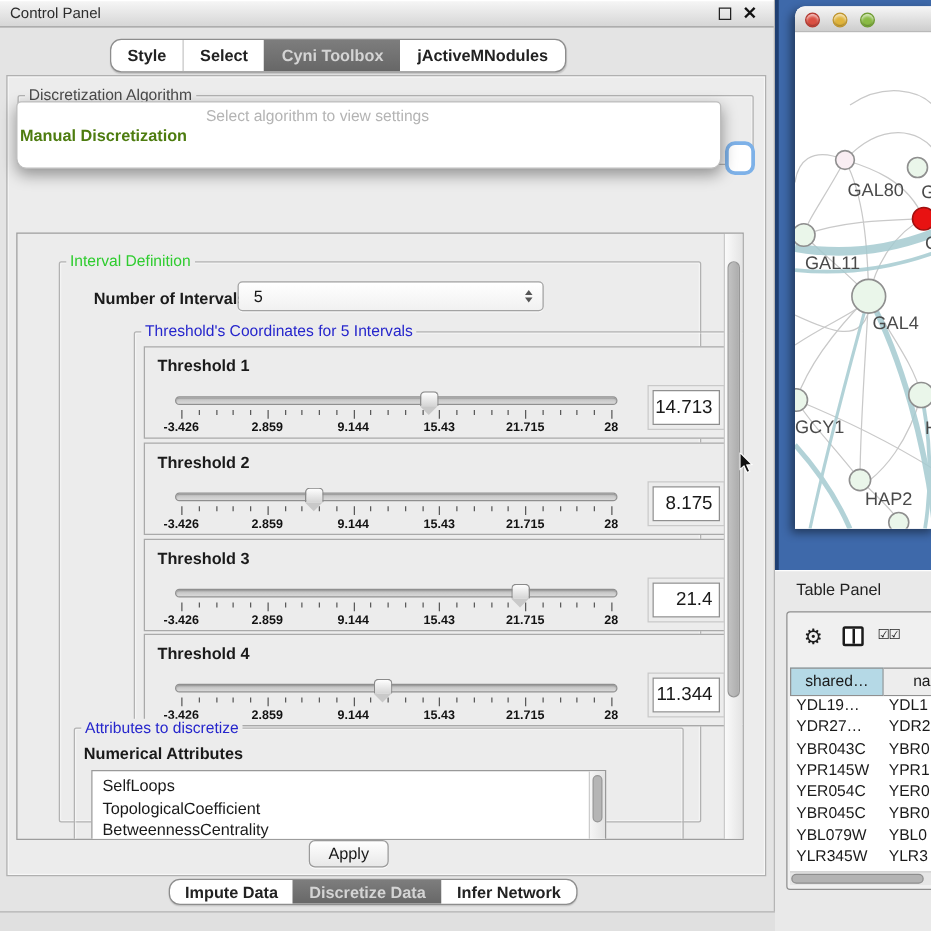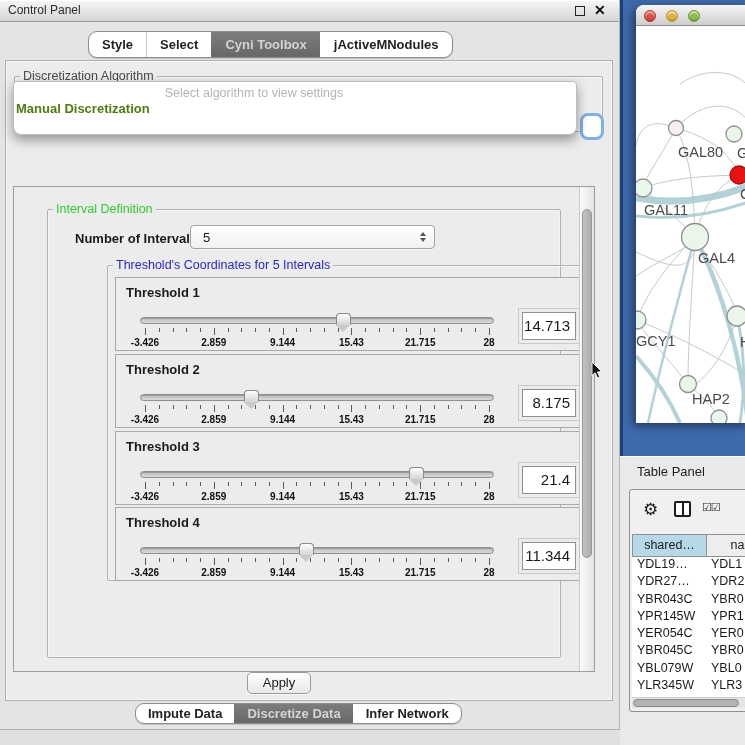--- a/index.html
+++ b/index.html
@@ -347,20 +347,35 @@
                     <div class="thumb" style="left:161.2px"></div>
                   </div>
                   <div class="valwrap">
                     <div class="val">11.344</div>
                   </div>
                 </div>
               </div>
           </div>
         </div>
 
+        <div class="group attr-group">
+          <span class="legend blue">Attributes to discretize</span>
+          <span class="attr-title">Numerical Attributes</span>
+          <div class="attr-list">
+            <div class="pad"></div>
+            <div id="attr-items">
+                <div class="attr-item">SelfLoops</div>
+                <div class="attr-item">TopologicalCoefficient</div>
+                <div class="attr-item">BetweennessCentrality</div>
+              </div>
+            <div class="lscroll">
+                <span class="vthumb"></span>
+              </div>
+          </div>
+        </div>
 
         <div class="vscroll">
             <span class="vthumb"></span>
           </div>
       </div>
 
       <div class="apply-btn">Apply</div>
     </div>
 
     <div class="pill bottabs" id="bottabs">

